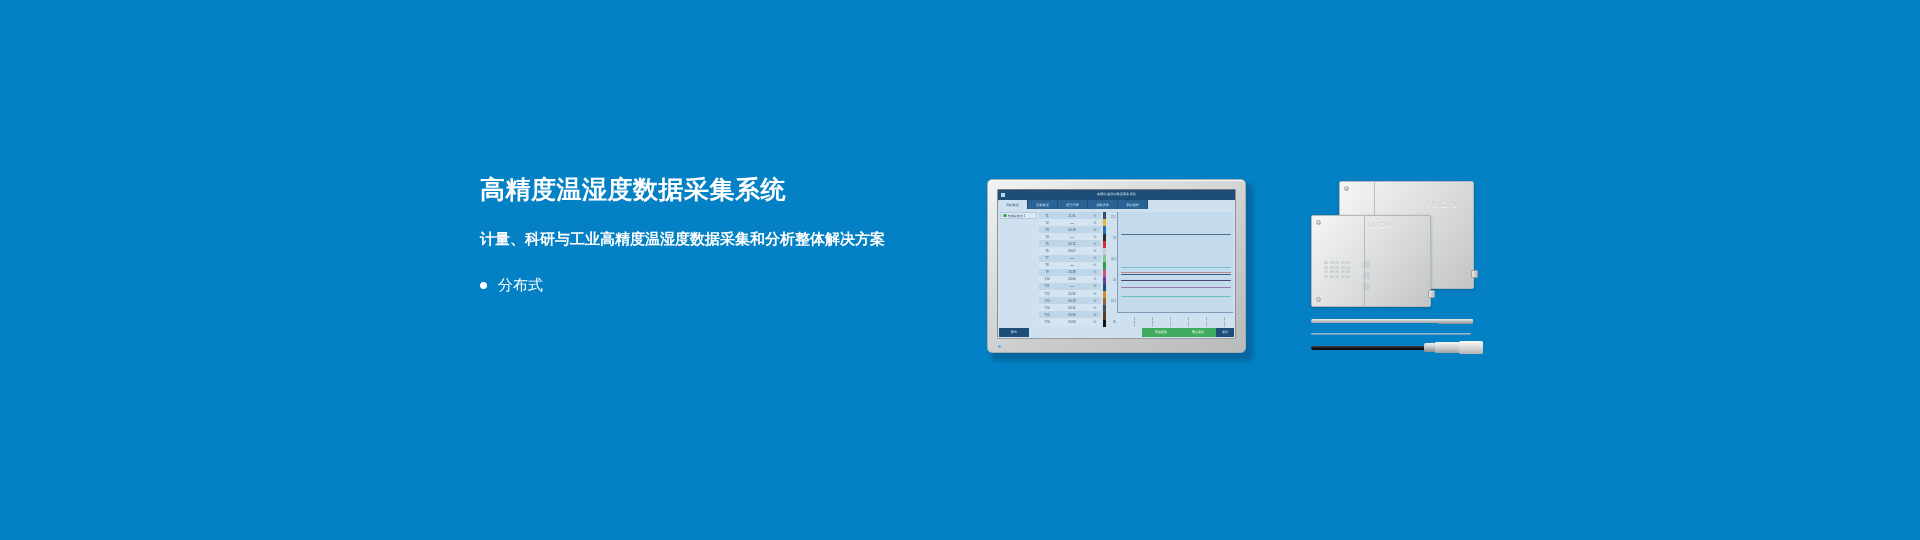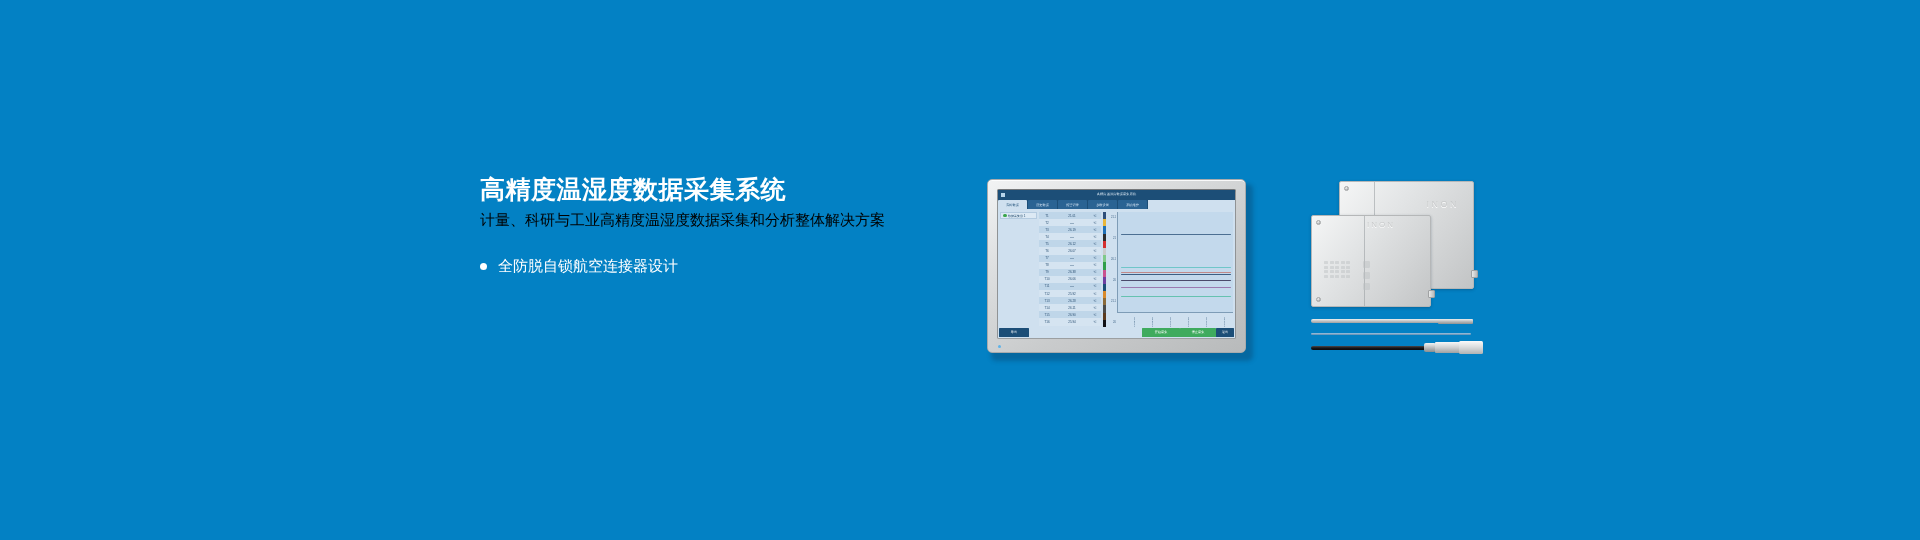--- a/index.html
+++ b/index.html
@@ -15,26 +15,26 @@
 
   .hero-title {
     font-size:25px;
     font-weight:bold;
     color:#ffffff;
     letter-spacing:.5px;
     line-height:1.15;
     white-space:nowrap;
   }
   .hero-subtitle {
-    margin-top:6px;
+    margin-top:25px;
     font-size:15px;
-    color:#000000;
+    color:#ffffff;
     line-height:1.3;
     white-space:nowrap;
-    font-weight:normal;
+    font-weight:bold;
   }
   .feature-list { margin-top:21px; list-style:none; }
   .feature-item {
     display:flex;
     align-items:center;
     height:33px;
     font-size:15px;
     color:#ffffff;
   }
   .feature-bullet {
@@ -278,21 +278,21 @@
 </style>
 </head>
 <body>
 
 <div class="text-block">
   <h1 class="hero-title">高精度温湿度数据采集系统</h1>
   <p class="hero-subtitle">计量、科研与工业高精度温湿度数据采集和分析整体解决方案</p>
   <ul class="feature-list">
     <li class="feature-item">
       <span class="feature-bullet"></span>
-      <span>全防脱自锁航空连接器设计</span>
+      <span>分布式</span>
     </li>
   </ul>
 </div>
 
 <div class="monitor">
   <div class="monitor-shadow"></div>
   <div class="monitor-bezel">
     <div class="monitor-inner">
 
       <div class="app">

